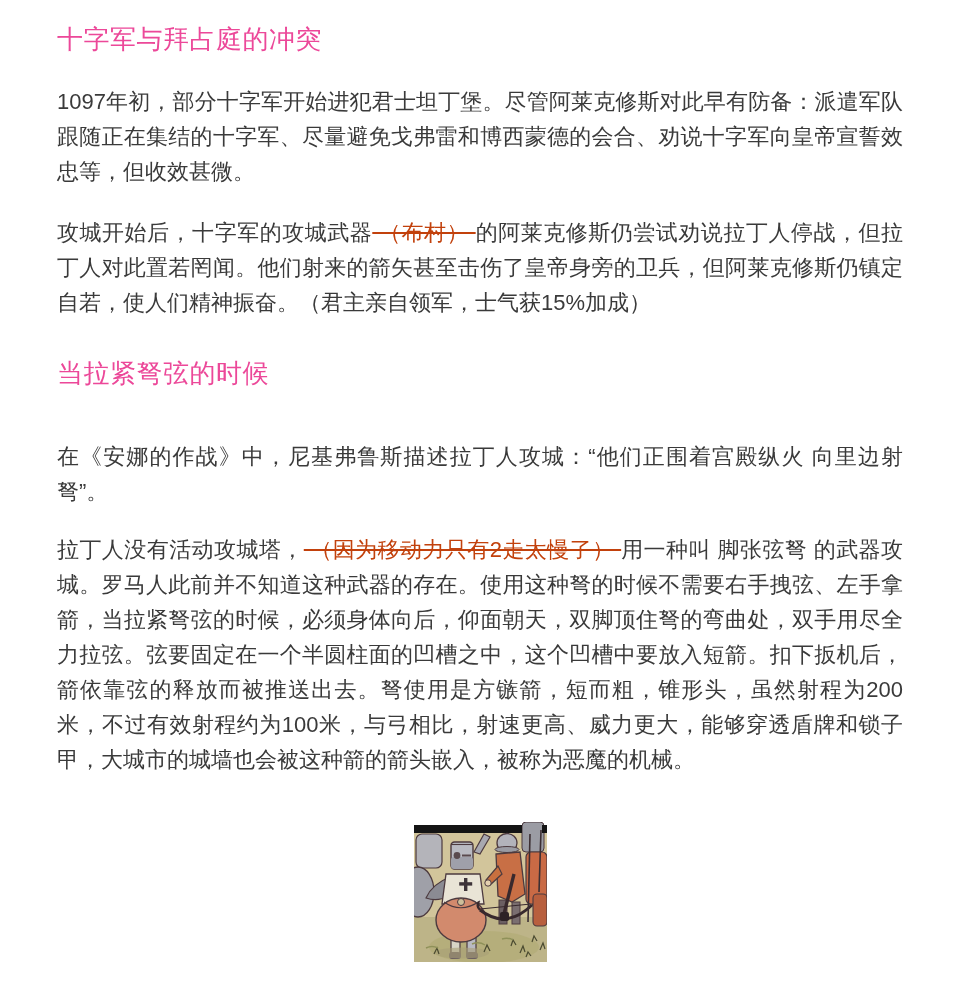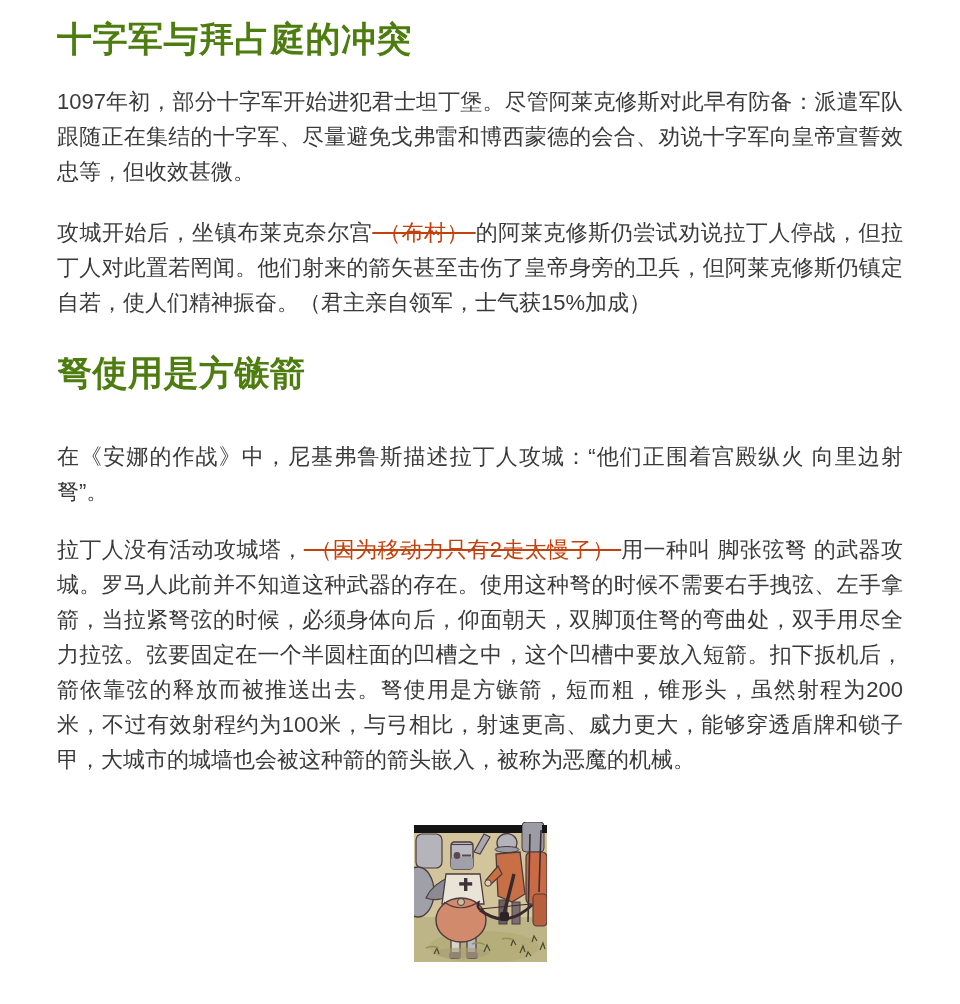--- a/index.html
+++ b/index.html
@@ -10,24 +10,24 @@
     overflow: hidden;
     font-family: "Liberation Sans", "DejaVu Sans", sans-serif;
   }
   .page {
     width: 960px; height: 1004px;
     padding: 0 57px;
   }
   h1.article-heading {
     margin: 0;
     padding-top: 20px;
-    font-size: 35px;
+    font-size: 26px;
     line-height: 38px;
-    font-weight: 700;
-    color: #4d7c0f;
+    font-weight: 400;
+    color: #ec4899;
     letter-spacing: 0.5px;
   }
   h1.second { padding-top: 0; margin-top: 34px; }
   p.article-paragraph {
     margin: 26px 0 0 0;
     font-size: 22px;
     line-height: 35px;
     color: #3a3a3a;
     text-align: justify;
   }
@@ -49,23 +49,23 @@
 </style>
 </head>
 <body>
 
 <div class="page">
 
   <h1 class="article-heading">十字军与拜占庭的冲突</h1>
 
   <p class="article-paragraph" id="p1"><span>1097年初，部分十字军开始进犯君士坦丁堡。尽管阿莱克修斯对此早有防备：派遣军队跟随正在集结的十字军、尽量避免戈弗雷和博西蒙德的会合、劝说十字军向皇帝宣誓效忠等，但收效甚微。</span></p>
 
-  <p class="article-paragraph" id="p2"><span>攻城开始后，坐镇布莱克奈尔宫</span><del>&nbsp;（布村）&nbsp;</del><span>的阿莱克修斯仍尝试劝说拉丁人停战，但拉丁人对此置若罔闻。他们射来的箭矢甚至击伤了皇帝身旁的卫兵，但阿莱克修斯仍镇定自若，使人们精神振奋。（君主亲自领军，士气获15%加成）</span></p>
+  <p class="article-paragraph" id="p2"><span>攻城开始后，十字军的攻城武器</span><del>&nbsp;（布村）&nbsp;</del><span>的阿莱克修斯仍尝试劝说拉丁人停战，但拉丁人对此置若罔闻。他们射来的箭矢甚至击伤了皇帝身旁的卫兵，但阿莱克修斯仍镇定自若，使人们精神振奋。（君主亲自领军，士气获15%加成）</span></p>
 
-  <h1 class="article-heading second">弩使用是方镞箭</h1>
+  <h1 class="article-heading second">当拉紧弩弦的时候</h1>
 
   <p class="article-paragraph" id="p3"><span>在《安娜的作战》中，尼基弗鲁斯描述拉丁人攻城：“他们正围着宫殿纵火 向里边射弩”。</span></p>
 
   <p class="article-paragraph" id="p4"><span>拉丁人没有活动攻城塔，</span><del>&nbsp;（因为移动力只有2走太慢了）&nbsp;</del><span>用一种叫 脚张弦弩 的武器攻城。罗马人此前并不知道这种武器的存在。使用这种弩的时候不需要右手拽弦、左手拿箭，当拉紧弩弦的时候，必须身体向后，仰面朝天，双脚顶住弩的弯曲处，双手用尽全力拉弦。弦要固定在一个半圆柱面的凹槽之中，这个凹槽中要放入短箭。扣下扳机后，箭依靠弦的释放而被推送出去。弩使用是方镞箭，短而粗，锥形头，虽然射程为200米，不过有效射程约为100米，与弓相比，射速更高、威力更大，能够穿透盾牌和锁子甲，大城市的城墙也会被这种箭的箭头嵌入，被称为恶魔的机械。</span></p>
 
   <figure class="illustration">
     <svg width="133" height="140" viewBox="0 0 133 140" role="img">
 
       <rect x="0" y="3" width="133" height="137" fill="#d2c59b"></rect>
       <rect x="0" y="95" width="133" height="45" fill="#bdb488"></rect>

